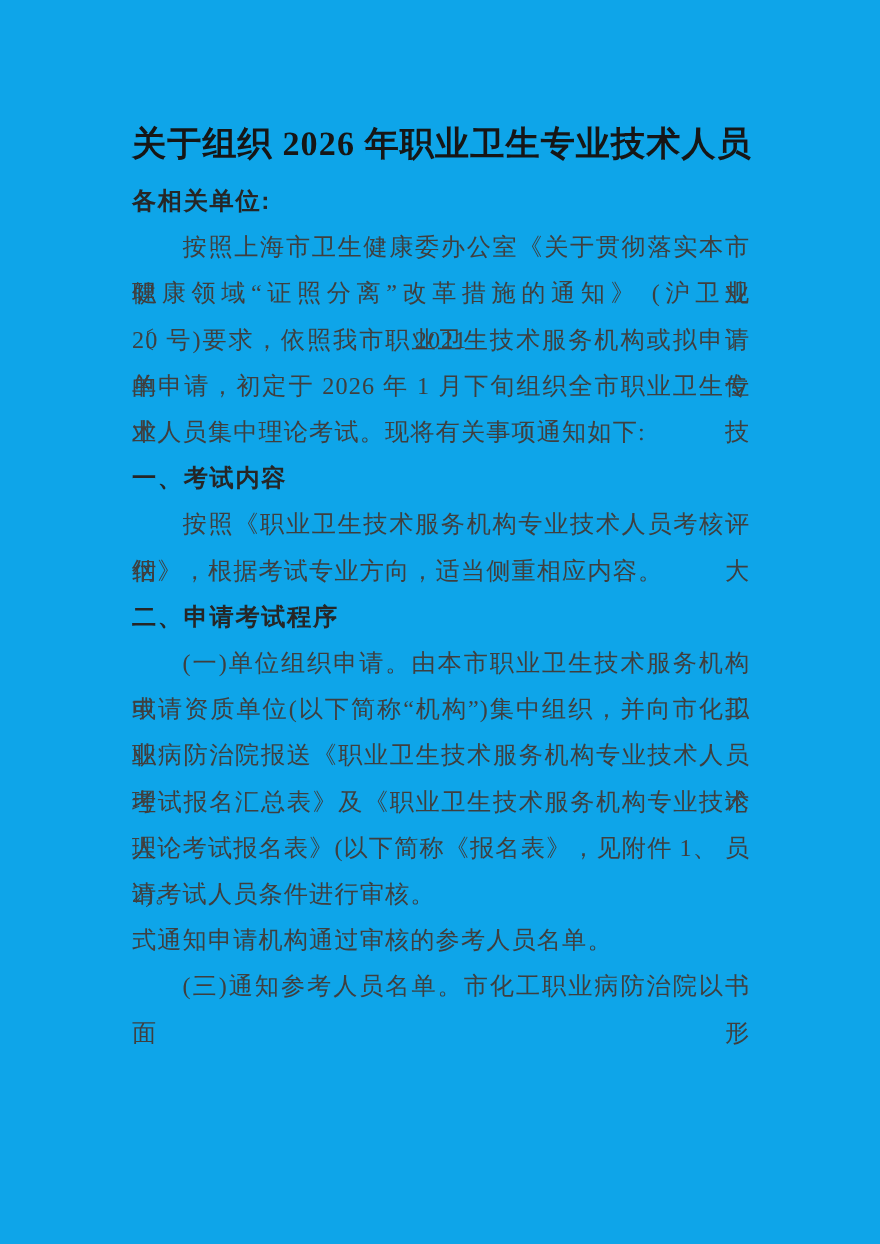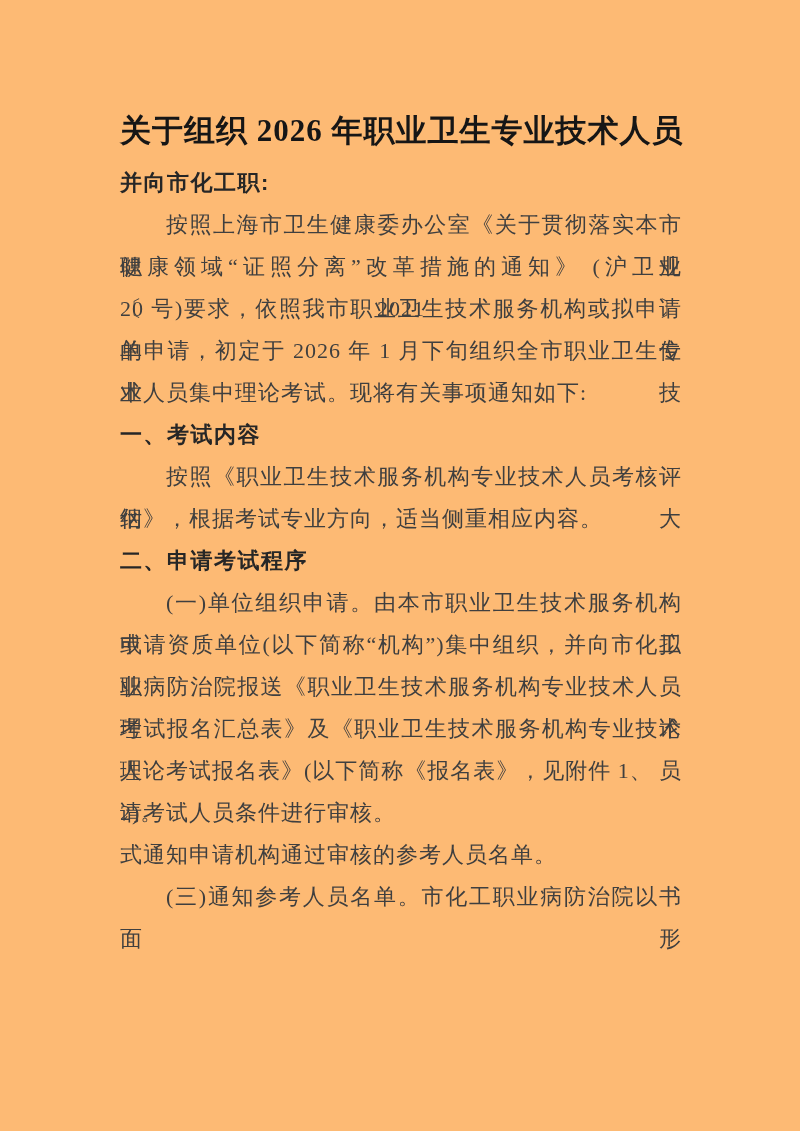--- a/index.html
+++ b/index.html
@@ -4,21 +4,21 @@
 <style>
   html, body {
     margin: 0;
     padding: 0;
     background: #ffffff;
   }
   .page {
     position: relative;
     width: 800px;
     height: 1131px;
-    background: #fdba74;
+    background: #0ea5e9;
     overflow: hidden;
   }
   .doc {
     position: absolute;
     left: 120px;
     top: 100px;
     width: 562px;
   }
   
   .title-line {
@@ -62,21 +62,21 @@
     color: #262626;
     letter-spacing: 1.5px;
   }
 </style>
 </head>
 <body>
 
 <div class="page">
   <div class="doc">
       <div class="title-line">关于组织 2026 年职业卫生专业技术人员</div>
-      <div class="line head end">并向市化工职:</div>
+      <div class="line head end">各相关单位:</div>
       <div class="line just indent">按照上海市卫生健康委办公室《关于贯彻落实本市职业</div>
       <div class="line just">健康领域“证照分离”改革措施的通知》 (沪卫规〔2021〕</div>
       <div class="line just">20 号)要求，依照我市职业卫生技术服务机构或拟申请单位</div>
       <div class="line just">的申请，初定于 2026 年 1 月下旬组织全市职业卫生专业技</div>
       <div class="line just end">术人员集中理论考试。现将有关事项通知如下:</div>
       <div class="line head end">一、考试内容</div>
       <div class="line just indent">按照《职业卫生技术服务机构专业技术人员考核评估大</div>
       <div class="line just end">纲》，根据考试专业方向，适当侧重相应内容。</div>
       <div class="line head end">二、申请考试程序</div>
       <div class="line just indent">(一)单位组织申请。由本市职业卫生技术服务机构或拟</div>

